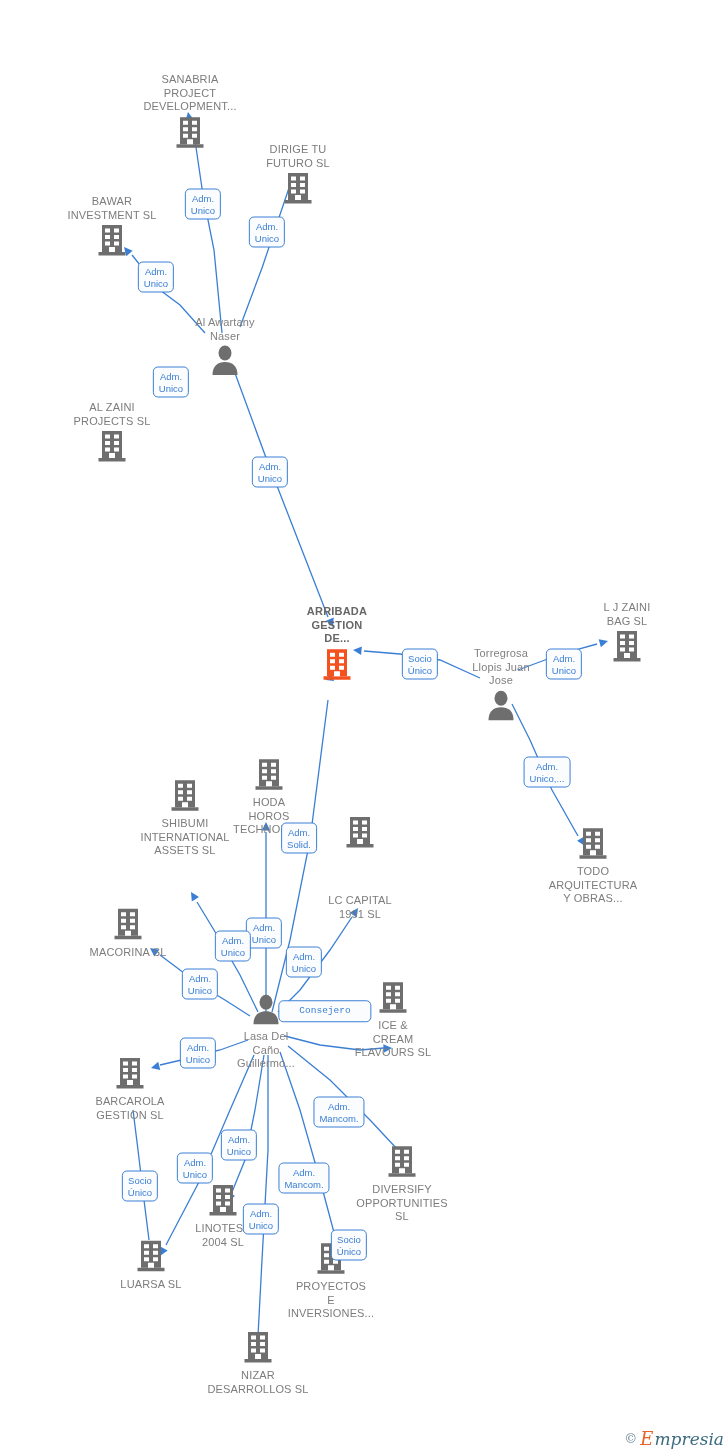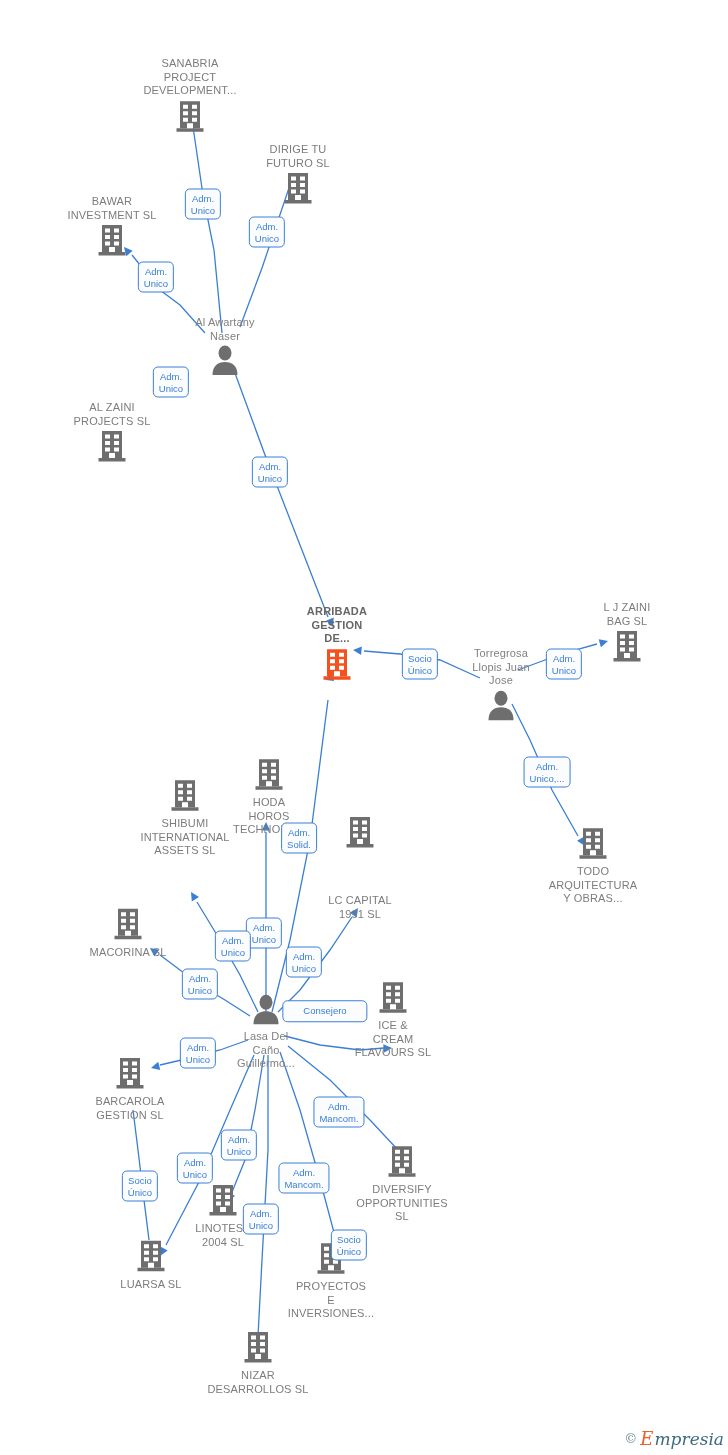--- a/index.html
+++ b/index.html
@@ -18,21 +18,21 @@
   .node.focus .lbl{color:#666;font-weight:bold;letter-spacing:.2px;}
   .node.below .lbl{margin-top:1px;}
   .node.above{flex-direction:column;}
   .node.above .lbl{margin-bottom:1px;}
 
   .badge{position:absolute;transform:translate(-50%,-50%);
          border:1px solid #3a7fd5;border-radius:5px;background:#fbfcfe;
          color:#3a7fd5;font-size:9.5px;line-height:11.5px;
          padding:3px 5px;text-align:center;white-space:pre-line;
          box-sizing:border-box;}
-  .badge.one{padding:4px 20px;}
+  .badge.one{padding:4px 20px;font-family:Liberation Mono, monospace;}
 
   #watermark{position:absolute;right:4px;bottom:6px;
              font-size:15px;color:#5a7a8c;
              font-family:"DejaVu Serif",serif;display:flex;align-items:center;gap:3px;}
   #watermark .c{font-size:13px;color:#6d8a99;}
   #watermark .e{color:#e8622a;font-style:italic;font-size:18px;}
   #watermark .rest{font-style:italic;color:#3d6b80;font-size:17px;margin-left:-2px;}
 </style>
 </head>
 <body>
@@ -74,21 +74,21 @@
       <path d="M 268,1055 L 268,1150 L 262,1260 L 258,1336" fill="none" stroke="#3a7fd5" stroke-width="1.3"></path>
       <polygon points="258,1346 254.19945753296807,1337.3140413910562 262.5903862560238,1337.7043171456169" fill="#3a7fd5"></polygon>
       <path d="M 280,1052 L 300,1110 L 320,1180 L 336,1240" fill="none" stroke="#3a7fd5" stroke-width="1.3"></path>
       <polygon points="339,1250 332.72007827748587,1242.8970018190137 340.82676098404636,1240.6966165129472" fill="#3a7fd5"></polygon>
       <path d="M 288,1046 L 330,1080 L 370,1120 L 398,1150" fill="none" stroke="#3a7fd5" stroke-width="1.3"></path>
       <polygon points="404,1158 395.20223017770104,1154.4659872448099 401.4622572113119,1148.8649104252634" fill="#3a7fd5"></polygon>
       <path d="M 133,1110 L 138,1150 L 144,1200 L 149,1240" fill="none" stroke="#3a7fd5" stroke-width="1.3"></path>
       <polygon points="150,1250 144.81718290309828,1242.0609567994586 153.1573483463884,1241.0601369462636" fill="#3a7fd5"></polygon>
     </svg>
   <div id="nodes-layer">
-      <div class="node above" style="left: 190px; top: 97px;">
+      <div class="node above" style="left: 190px; top: 113px;">
         <span class="lbl">SANABRIA
 PROJECT
 DEVELOPMENT...</span>
         <span class="icon"><svg width="30" height="34" viewBox="0 0 30 34" xmlns="http://www.w3.org/2000/svg">
             <rect x="5" y="2" width="20" height="27" fill="#6E6E6E"></rect>
             <rect x="1.5" y="29" width="27" height="3.5" fill="#6E6E6E"></rect>
             <rect x="8" y="5.5" width="5" height="4" fill="#ffffff"></rect>
             <rect x="17" y="5.5" width="5" height="4" fill="#ffffff"></rect>
             <rect x="8" y="12" width="5" height="4" fill="#ffffff"></rect>
             <rect x="17" y="12" width="5" height="4" fill="#ffffff"></rect>

